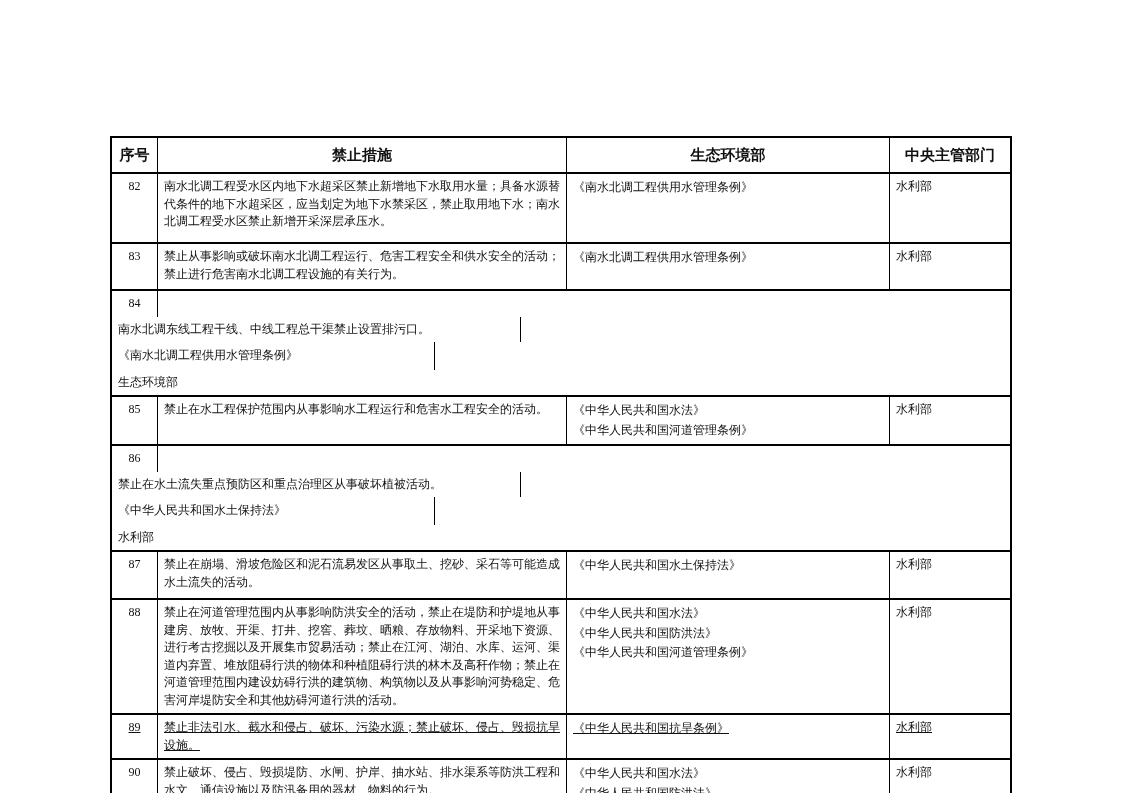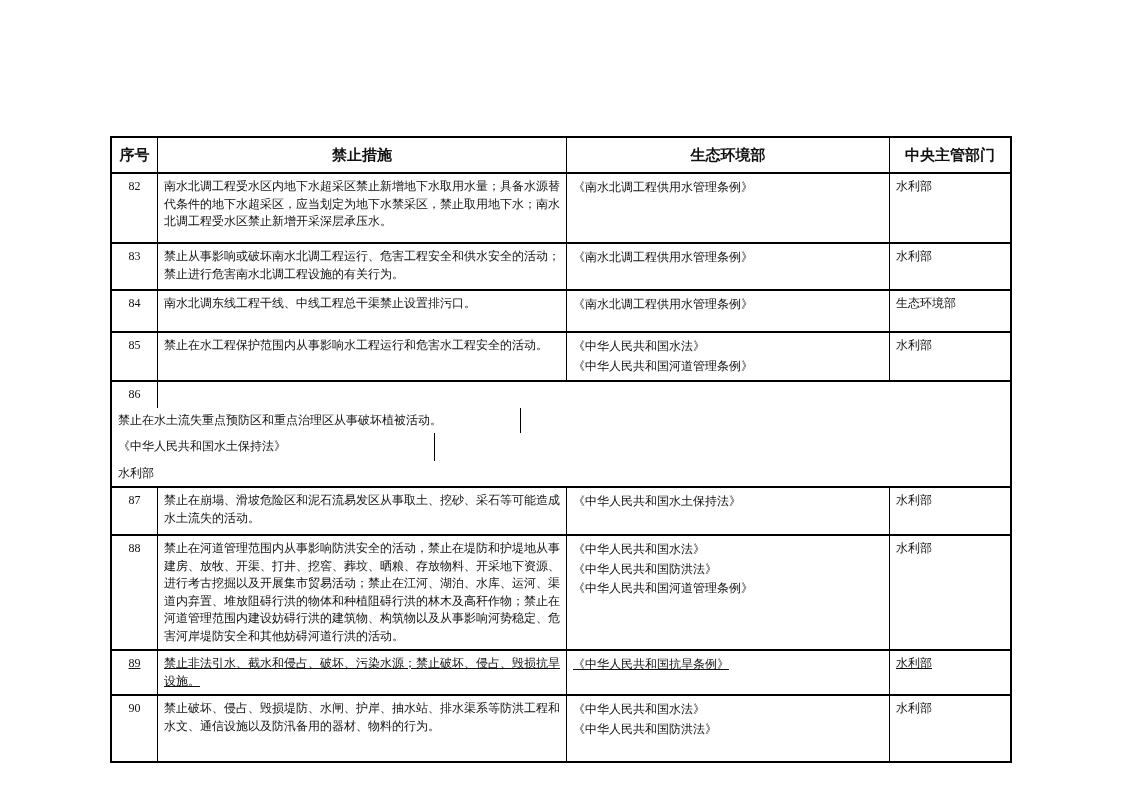--- a/index.html
+++ b/index.html
@@ -46,21 +46,21 @@
     font-size:15px;
     align-items:center;text-align:center;
     justify-content:center;
     padding:6px 2px;
   }
   .measure-text{text-align:justify;}
   .basis-line{text-align:left;}
   
   .tbody-rows .tr:nth-child(1){min-height:68px;}
   .tbody-rows .tr:nth-child(2){min-height:45px;}
-  .tbody-rows .tr:nth-child(3){min-height:40px;}
+  .tbody-rows .tr:nth-child(3){min-height:40px;flex-direction:column;}
   .tbody-rows .tr:nth-child(4){min-height:42px;}
   .tbody-rows .tr:nth-child(5){min-height:39px;flex-direction:column;}
   .tbody-rows .tr:nth-child(6){min-height:46px;}
   .tbody-rows .tr:nth-child(7){min-height:111px;}
   .tbody-rows .tr:nth-child(8){min-height:43px;text-decoration:underline;}
   .tbody-rows .tr:nth-child(9){min-height:65px;}
   .tbody-rows{display:flex;flex-direction:column;}
   .page-number{
     position:absolute;
     left:0;top:674px;width:100%;

